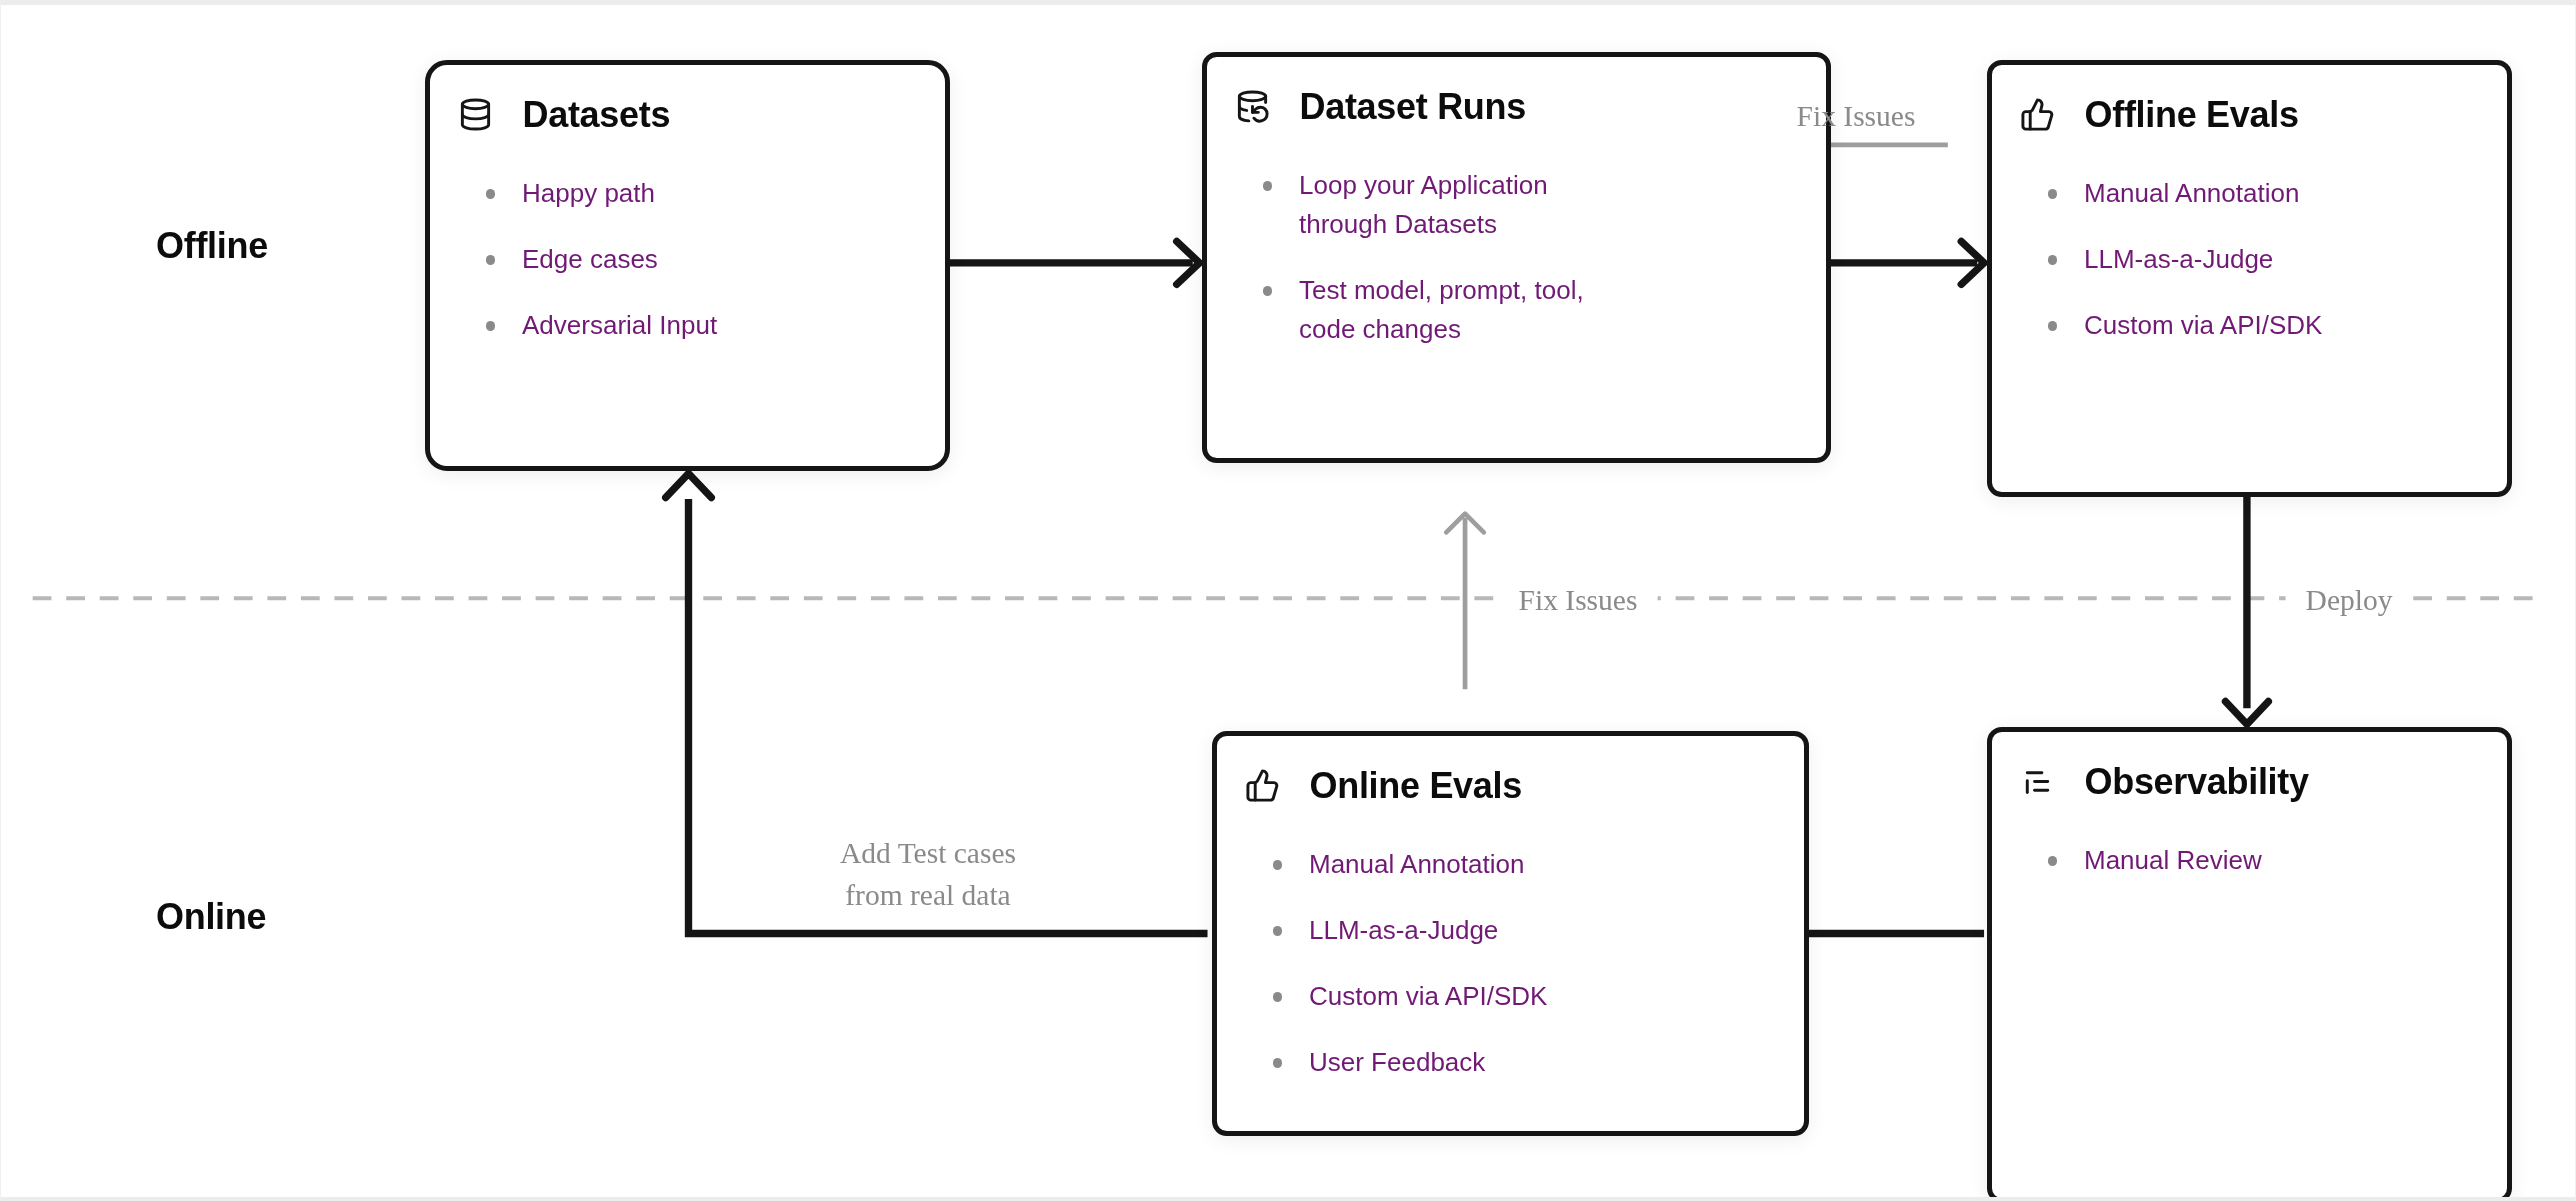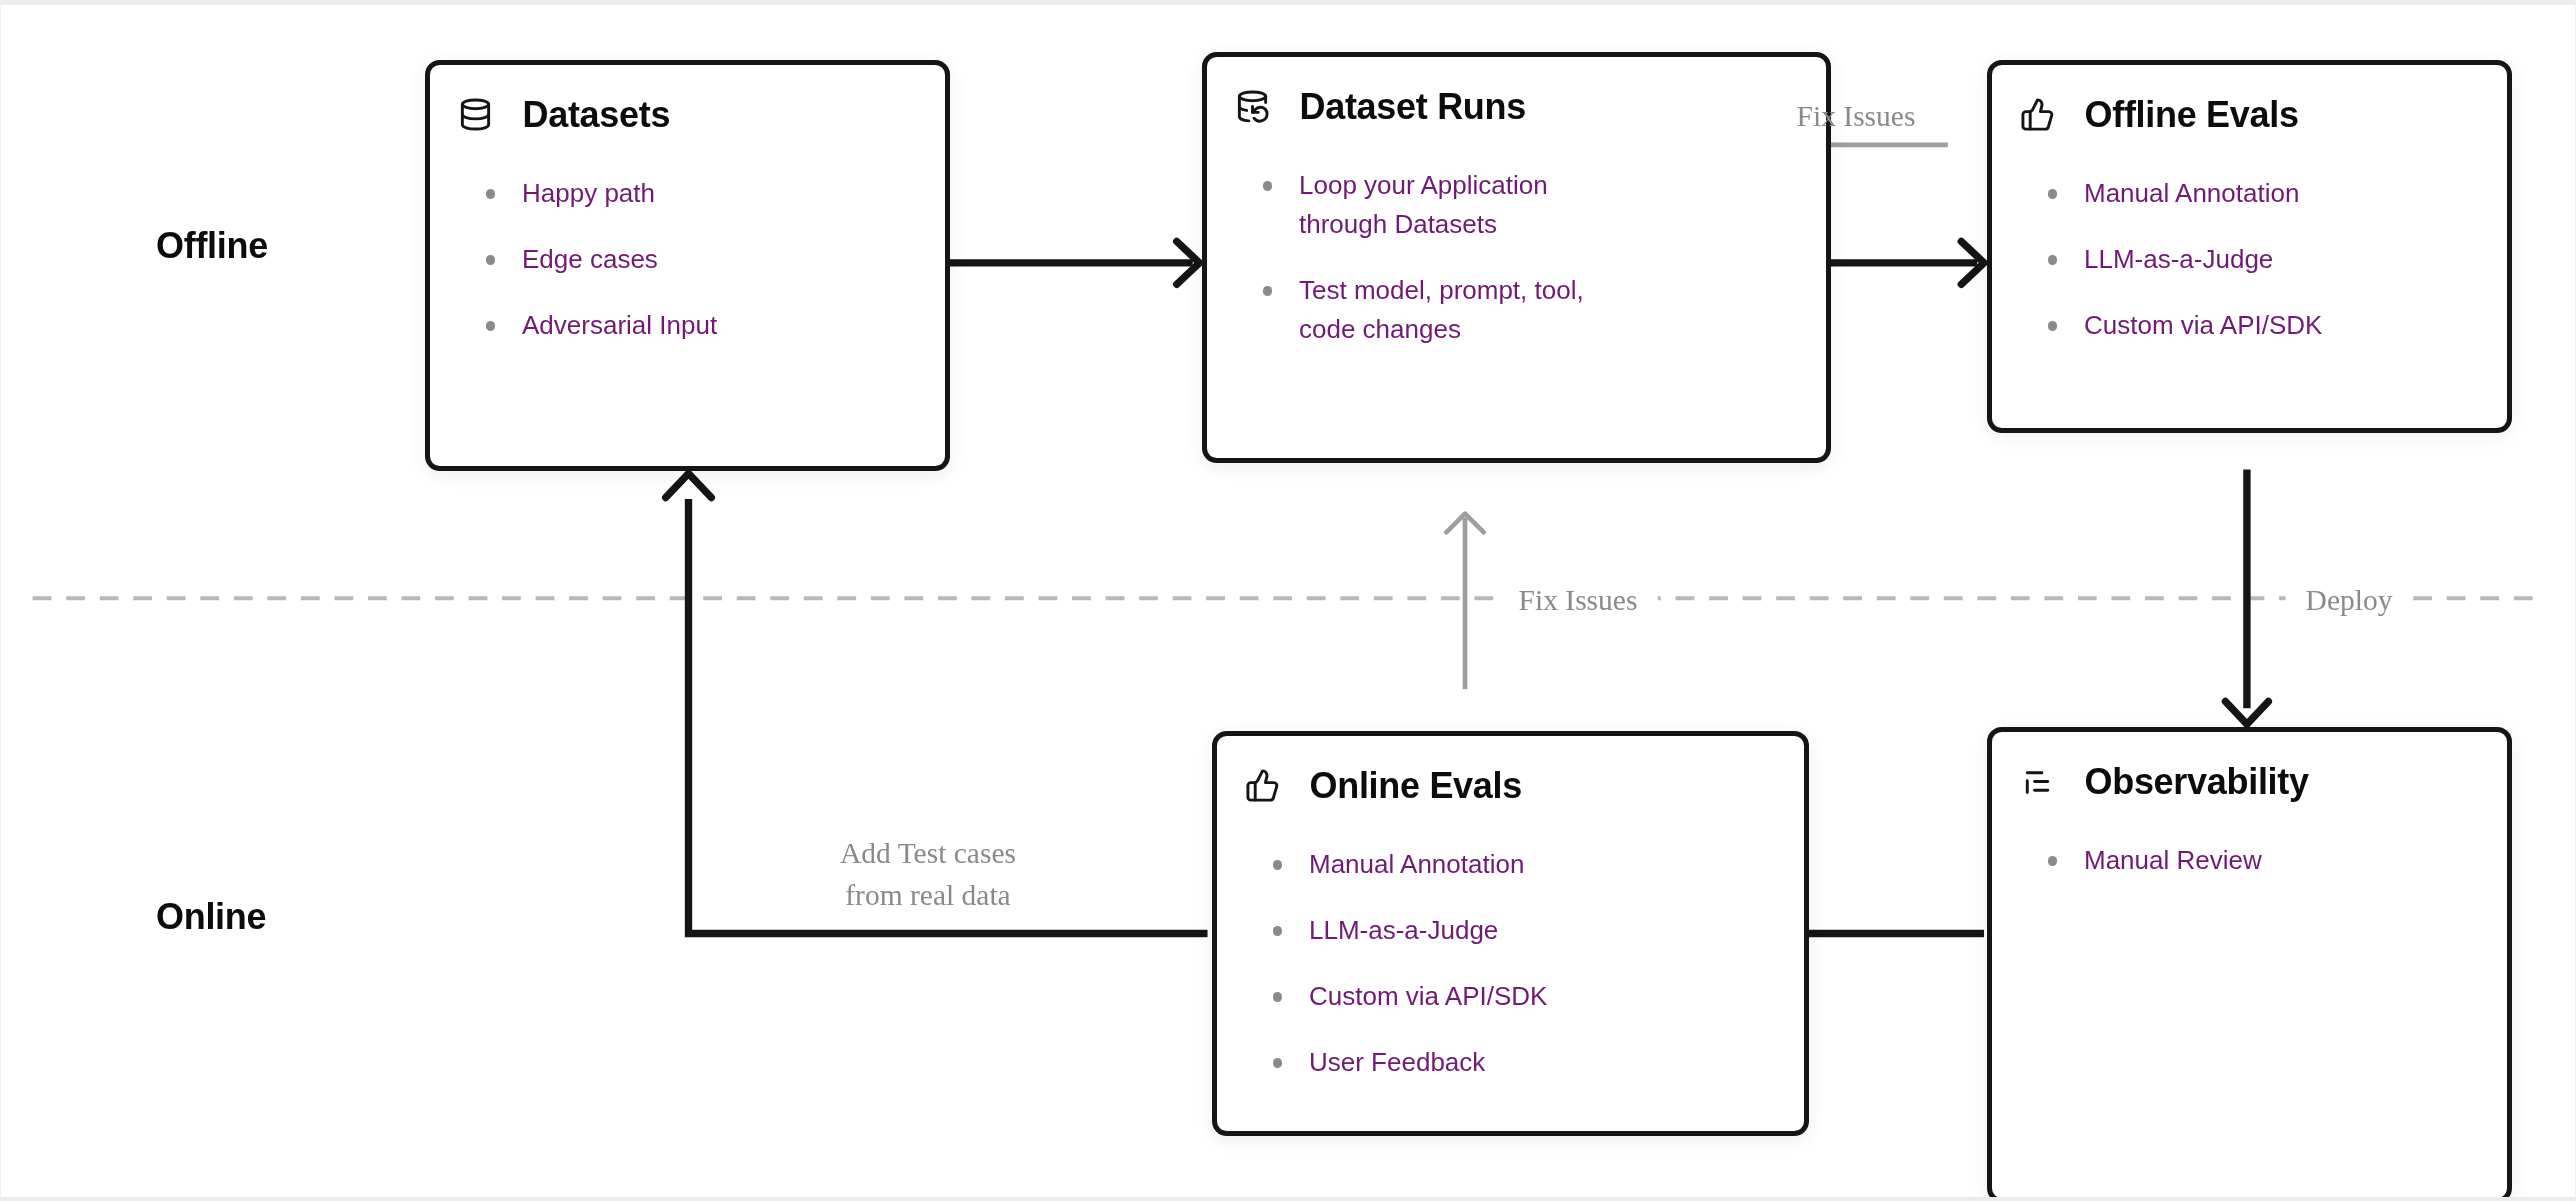--- a/index.html
+++ b/index.html
@@ -60,21 +60,21 @@
   <path d="M2958 1392 H2628" fill="none" stroke="#151515" stroke-width="11"></path>
   <polyline points="2628,1360 2594,1392 2628,1424" fill="none" stroke="#151515" stroke-width="11" stroke-linecap="round" stroke-linejoin="round"></polyline>
 
   <path d="M1800 1392 H1026 V744" fill="none" stroke="#151515" stroke-width="11" stroke-linejoin="miter"></path>
   <polyline points="992,742 1026,706 1060,742" fill="none" stroke="#151515" stroke-width="11" stroke-linecap="round" stroke-linejoin="round"></polyline>
 </svg>
 
 <div class="section-label" style="left:156px;top:225px;">Offline</div>
 <div class="section-label" style="left:156px;top:896px;">Online</div>
 
-<section class="card" style="left:425px;top:60px;width:525px;height:411px;">
+<section class="card" style="left:425px;top:60px;width:525px;height:411px;border-radius:22px;">
   <header class="card-head">
     <span class="icon">
         <svg viewBox="0 0 24 24" fill="none" stroke="currentColor" stroke-width="2" stroke-linecap="round" stroke-linejoin="round">
           <ellipse cx="12" cy="5" rx="9" ry="3"></ellipse>
           <path d="M3 5v14a9 3 0 0 0 18 0V5"></path>
           <path d="M3 12a9 3 0 0 0 18 0"></path>
         </svg>
       </span>
     <h2 class="card-title">Datasets</h2>
   </header>
@@ -100,21 +100,21 @@
     <h2 class="card-title">Dataset Runs</h2>
   </header>
   <ul class="card-items">
       <li>Loop your Application
 through Datasets</li>
       <li>Test model, prompt, tool,
 code changes</li>
     </ul>
 </section>
 
-<section class="card" style="left:1987px;top:60px;width:525px;height:373px;">
+<section class="card" style="left:1987px;top:60px;width:525px;height:437px;">
   <header class="card-head">
     <span class="icon">
         <svg viewBox="0 0 24 24" fill="none" stroke="currentColor" stroke-width="2" stroke-linecap="round" stroke-linejoin="round">
           <path d="M7 10v12"></path>
           <path d="M15 5.88 14 10h5.83a2 2 0 0 1 1.92 2.56l-2.33 8A2 2 0 0 1 17.5 22H4a2 2 0 0 1-2-2v-8a2 2 0 0 1 2-2h2.76a2 2 0 0 0 1.79-1.11L12 2a3.13 3.13 0 0 1 3 3.88Z"></path>
         </svg>
       </span>
     <h2 class="card-title">Offline Evals</h2>
   </header>
   <ul class="card-items">

